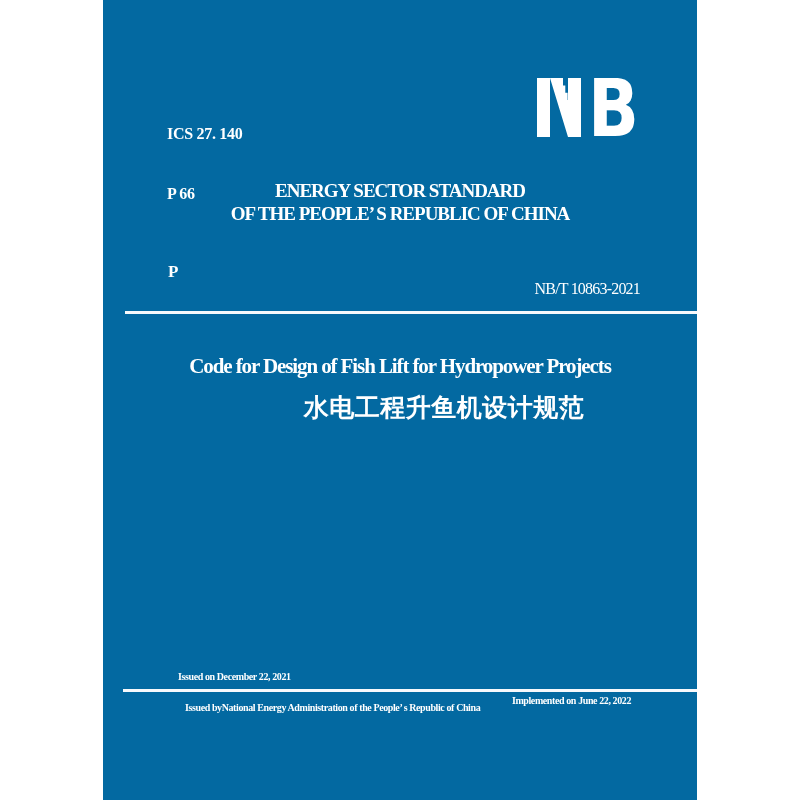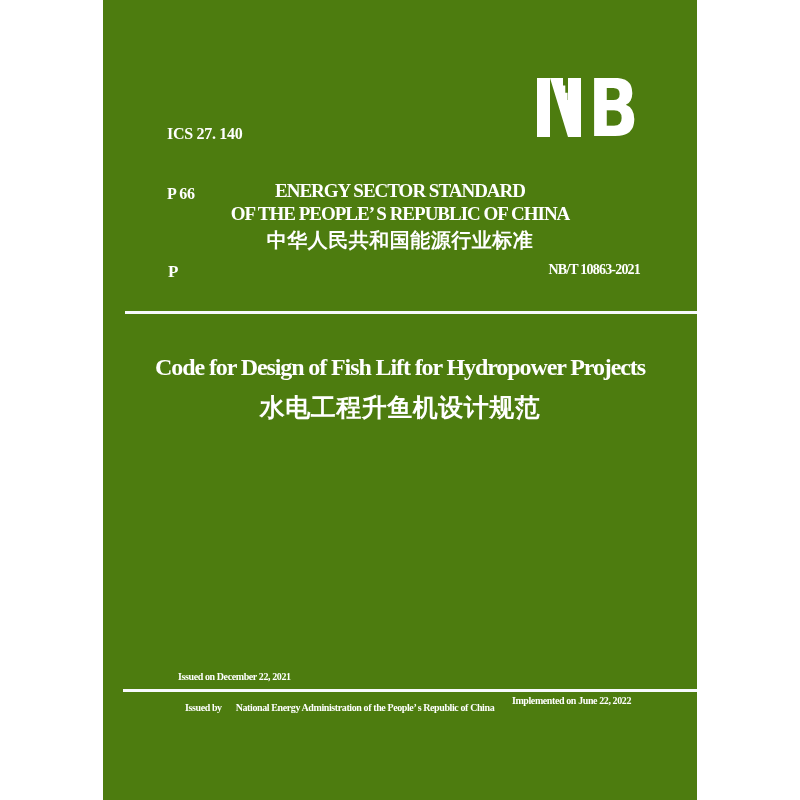--- a/index.html
+++ b/index.html
@@ -19,54 +19,54 @@
   .nb-logo{left:434px;top:78px;width:103px;height:59px;}
   .center-line{left:0;width:100%;text-align:center;white-space:nowrap;}
   .std-en{font-size:19px;font-weight:bold;letter-spacing:-1px;}
   .std-en-1{top:180px;}
   .std-en-2{top:203px;}
   .std-cn{
     top:227px;font-size:20px;font-weight:bold;letter-spacing:0.5px;
     font-family:"DejaVu Sans",sans-serif;
   }
   .class-letter{left:65px;top:262px;font-size:17px;font-weight:bold;}
-  .std-number{right:57px;top:262px;font-size:14px;font-weight:bold;letter-spacing:-0.8px;}
+  .std-number{right:57px;top:280px;font-size:16px;font-weight:normal;letter-spacing:-0.8px;}
   .rule{background:#F7F9FC;height:3px;}
   .rule-top{left:22px;right:0;top:311px;}
   .rule-bottom{left:20px;right:0;top:689px;}
-  .title-en{top:354px;font-size:24px;font-weight:bold;letter-spacing:-1.1px;}
+  .title-en{top:354px;font-size:21px;font-weight:bold;letter-spacing:-1.1px;}
   .title-cn{
     top:391px;font-size:25px;font-weight:bold;letter-spacing:0.5px;
     font-family:"DejaVu Sans",sans-serif;
+    padding-left:44px;
   }
   .foot{font-size:10px;font-weight:bold;letter-spacing:-0.4px;white-space:nowrap;}
   .foot-issued{left:75px;top:671px;}
   .foot-impl{right:66px;top:695px;}
-  .foot-row2{left:82px;top:702px;display:flex;gap:14px;}
+  .foot-row2{left:82px;top:702px;display:flex;}
 </style>
 </head>
 <body style="background: rgb(255, 255, 255);">
 
-<div class="cover" style="background: #4d7c0f; color: rgb(255, 255, 255);">
+<div class="cover" style="background: #0369a1; color: rgb(255, 255, 255);">
 
   <div class="abs ics-block">
     <div>ICS 27. 140</div>
     <div>P 66</div>
   </div>
 
   <svg class="abs nb-logo" viewBox="0 0 103 59" xmlns="http://www.w3.org/2000/svg" aria-label="NB">
     <rect x="0" y="0" width="13" height="59" fill="#FFFFFF"></rect>
     <rect x="31" y="0" width="13" height="59" fill="#FFFFFF"></rect>
     <path fill="#FFFFFF" d="M13,0 H26 V7.4 H28.3 V14.8 H30.6 V22.1 H32.9 V29.5 H35.2 V36.9 H37.4 V44.3 H39.7 V51.6 H42 V59 H31 Z"></path>
     <text x="51" y="58" font-size="80" font-weight="bold" font-family="DejaVu Sans, Liberation Sans, sans-serif" textLength="51" lengthAdjust="spacingAndGlyphs" fill="#FFFFFF">B</text>
   </svg>
 
   <div class="abs center-line std-en std-en-1">ENERGY SECTOR STANDARD</div>
   <div class="abs center-line std-en std-en-2">OF THE PEOPLE’ S REPUBLIC OF CHINA</div>
-  <div class="abs center-line std-cn">中华人民共和国能源行业标准</div>
 
   <div class="abs class-letter">P</div>
   <div class="abs std-number">NB/T 10863-2021</div>
 
   <div class="abs rule rule-top"></div>
 
   <div class="abs center-line title-en">Code for Design of Fish Lift for Hydropower Projects</div>
   <div class="abs center-line title-cn">水电工程升鱼机设计规范</div>
 
   <div class="abs foot foot-issued">Issued on December 22, 2021</div>

